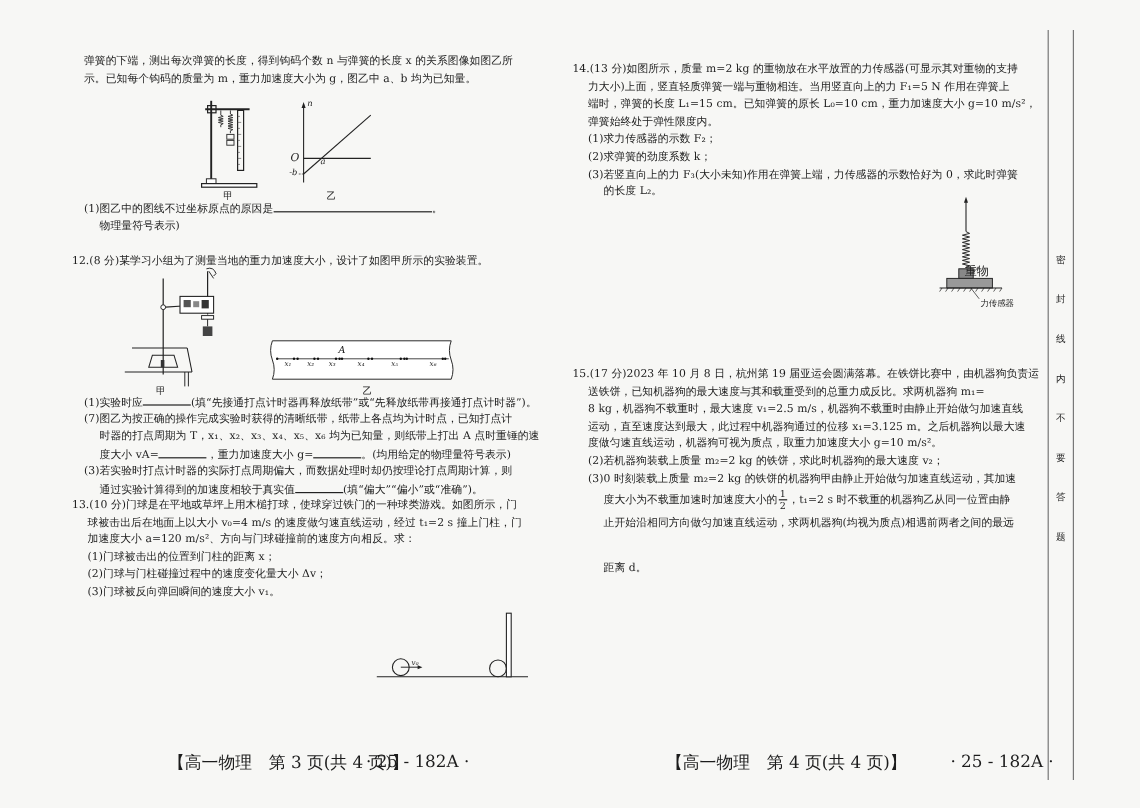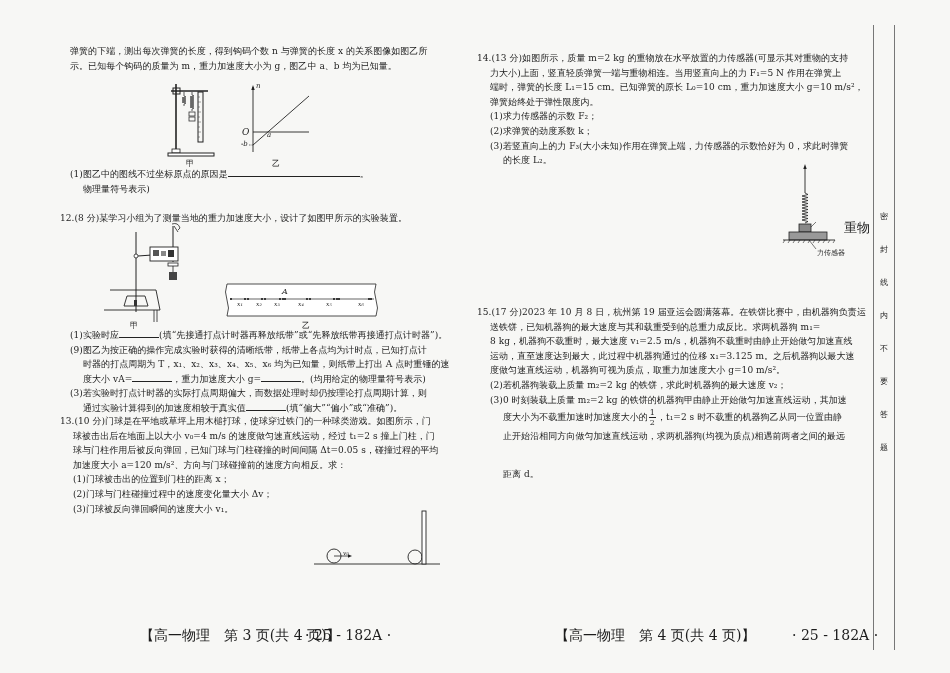--- a/index.html
+++ b/index.html
@@ -142,35 +142,34 @@
   <span class="fig-label i" style="left:274px; top:300px; font-size:6px;">x₃</span>
   <span class="fig-label i" style="left:298px; top:300px; font-size:6px;">x₄</span>
   <span class="fig-label i" style="left:326px; top:300px; font-size:6px;">x₅</span>
   <span class="fig-label i" style="left:358px; top:300px; font-size:6px;">x₆</span>
   <span class="fig-label" style="left:302px; top:320px;">乙</span>
 
   <div class="para" style="left:70px; top:328px;">
     <span class="line">
       <span>(1)实验时应</span><span class="blank" style="width:40px;"></span><span>(填“先接通打点计时器再释放纸带”或“先释放纸带再接通打点计时器”)。</span>
     </span>
-    <span class="line">(9)图乙为按正确的操作完成实验时获得的清晰纸带，纸带上各点均为计时点，已知打点计</span>
+    <span class="line">(7)图乙为按正确的操作完成实验时获得的清晰纸带，纸带上各点均为计时点，已知打点计</span>
     <span class="line ind">时器的打点周期为 T，x₁、x₂、x₃、x₄、x₅、x₆ 均为已知量，则纸带上打出 A 点时重锤的速</span>
     <span class="line ind">
       <span>度大小 vA=</span><span class="blank" style="width:40px;"></span><span>，重力加速度大小 g=</span><span class="blank" style="width:40px;"></span><span>。(均用给定的物理量符号表示)</span>
     </span>
     <span class="line">(3)若实验时打点计时器的实际打点周期偏大，而数据处理时却仍按理论打点周期计算，则</span>
     <span class="line ind">
       <span>通过实验计算得到的加速度相较于真实值</span><span class="blank" style="width:40px;"></span><span>(填“偏大”“偏小”或“准确”)。</span>
     </span>
   </div>
 
   <div class="para" style="left:60px; top:414px;">
     <span class="line">13.(10 分)门球是在平地或草坪上用木槌打球，使球穿过铁门的一种球类游戏。如图所示，门</span>
     <span class="line ind">球被击出后在地面上以大小 v₀=4 m/s 的速度做匀速直线运动，经过 t₁=2 s 撞上门柱，门</span>
-    <span class="line ind">球与门柱作用后被反向弹回，已知门球与门柱碰撞的时间间隔 Δt=0.05 s，碰撞过程的平均</span>
     <span class="line ind">加速度大小 a=120 m/s²、方向与门球碰撞前的速度方向相反。求：</span>
     <span class="line ind">(1)门球被击出的位置到门柱的距离 x；</span>
     <span class="line ind">(2)门球与门柱碰撞过程中的速度变化量大小 Δv；</span>
     <span class="line ind">(3)门球被反向弹回瞬间的速度大小 v₁。</span>
   </div>
 
   <svg style="left:312px; top:508px;" width="130" height="60" viewBox="0 0 130 60">
     <line x1="2" y1="56" x2="128" y2="56" stroke="#222" stroke-width="0.9"></line>
     <circle cx="22" cy="48" r="7" fill="none" stroke="#222" stroke-width="0.9"></circle>
     <line x1="22" y1="48" x2="38" y2="48" stroke="#222" stroke-width="0.8"></line>
@@ -213,21 +212,21 @@
       <line x1="27" y1="77" x2="25" y2="80"></line>
     <line x1="32" y1="77" x2="30" y2="80"></line>
       <line x1="37" y1="77" x2="35" y2="80"></line>
       <line x1="42" y1="77" x2="40" y2="80"></line>
     <line x1="47" y1="77" x2="45" y2="80"></line>
       <line x1="52" y1="77" x2="50" y2="80"></line>
   </g>
   <line x1="28" y1="64" x2="33" y2="59" stroke="#222" stroke-width="0.6"></line>
   <line x1="26" y1="77" x2="33" y2="86" stroke="#222" stroke-width="0.6"></line>
 </svg>
-<span class="fig-label" style="left:844px; top:219px; font-size:13px;">重物</span>
+<span class="fig-label" style="left:804px; top:219px; font-size:10px;">重物</span>
 <span class="fig-label" style="left:817px; top:248px; font-size:7px;">力传感器</span>
 
 <div class="para" style="left:477px; top:305px;">
   <span class="line">15.(17 分)2023 年 10 月 8 日，杭州第 19 届亚运会圆满落幕。在铁饼比赛中，由机器狗负责运</span>
   <span class="line ind">送铁饼，已知机器狗的最大速度与其和载重受到的总重力成反比。求两机器狗 m₁=</span>
   <span class="line ind">8 kg，机器狗不载重时，最大速度 v₁=2.5 m/s，机器狗不载重时由静止开始做匀加速直线</span>
   <span class="line ind">运动，直至速度达到最大，此过程中机器狗通过的位移 x₁=3.125 m。之后机器狗以最大速</span>
   <span class="line ind">度做匀速直线运动，机器狗可视为质点，取重力加速度大小 g=10 m/s²。</span>
   <span class="line ind">(2)若机器狗装载上质量 m₂=2 kg 的铁饼，求此时机器狗的最大速度 v₂；</span>
   <span class="line ind">(3)0 时刻装载上质量 m₂=2 kg 的铁饼的机器狗甲由静止开始做匀加速直线运动，其加速</span>

